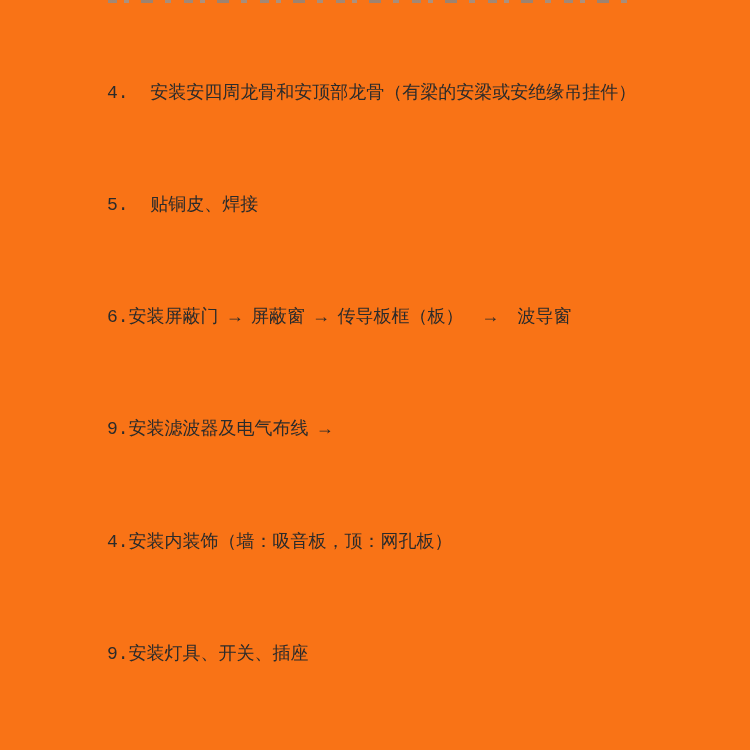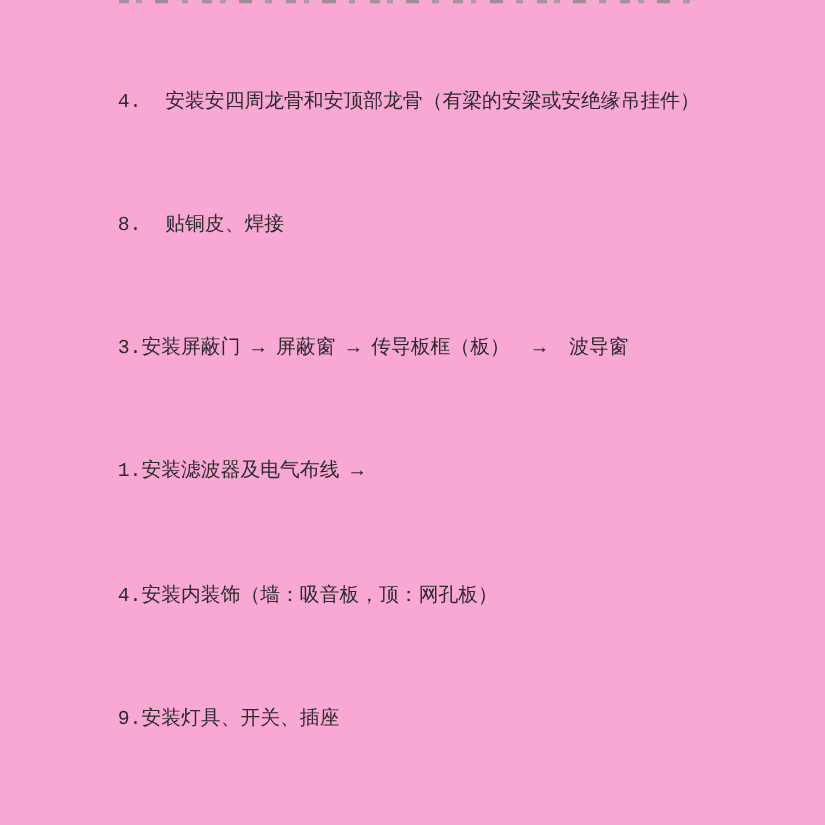--- a/index.html
+++ b/index.html
@@ -1,20 +1,20 @@
 <!DOCTYPE html>
 <html><head>
 <meta charset="utf-8">
 <style>
   html, body { margin: 0; padding: 0; }
   .page {
     position: relative;
     width: 750px;
     height: 750px;
-    background: #f9a8d4;
+    background: #f97316;
     overflow: hidden;
     font-family: "Liberation Mono", "DejaVu Sans Mono", monospace;
     font-size: 18px;
     line-height: 37.4px;
     color: #2b2b2b;
   }
   .doc {
     position: absolute;
     top: 0;
     left: 107px;
@@ -37,23 +37,23 @@
       #949494 57px 63px, transparent 63px 76px);
   }
 </style>
 </head>
 <body>
 
 <div class="page">
   <div class="clipped-strip"></div>
   <div class="doc">
     <div class="line">4.  安装安四周龙骨和安顶部龙骨（有梁的安梁或安绝缘吊挂件）</div>
-    <div class="line">8.  贴铜皮、焊接</div>
-    <div class="line">3.安装屏蔽门 → 屏蔽窗 → 传导板框（板）  →  波导窗</div>
-    <div class="line">1.安装滤波器及电气布线 →</div>
+    <div class="line">5.  贴铜皮、焊接</div>
+    <div class="line">6.安装屏蔽门 → 屏蔽窗 → 传导板框（板）  →  波导窗</div>
+    <div class="line">9.安装滤波器及电气布线 →</div>
     <div class="line">4.安装内装饰（墙：吸音板，顶：网孔板）</div>
     <div class="line">9.安装灯具、开关、插座</div>
     
     
     
     
     
     
     
     

